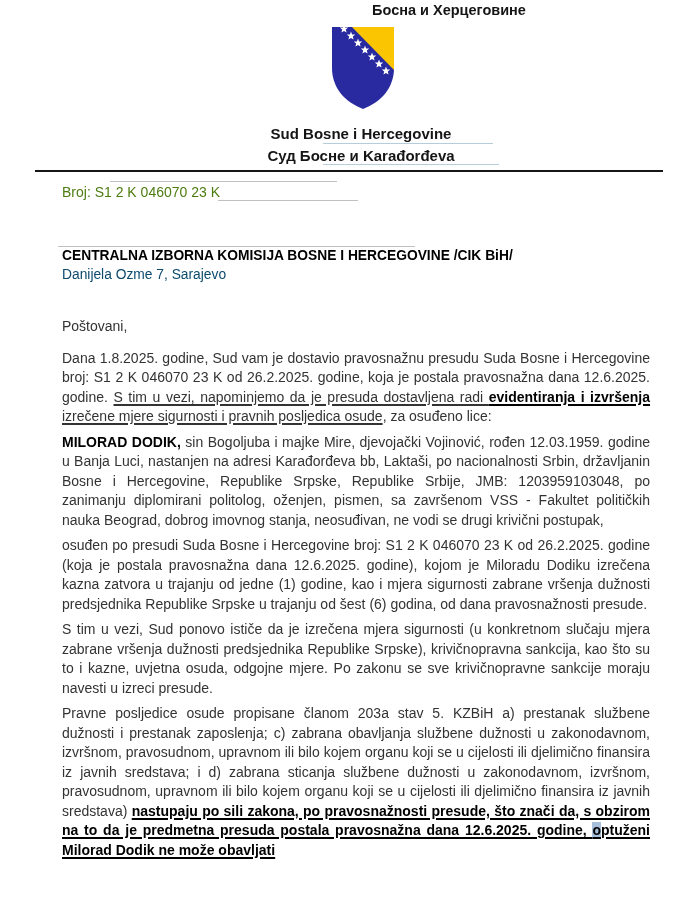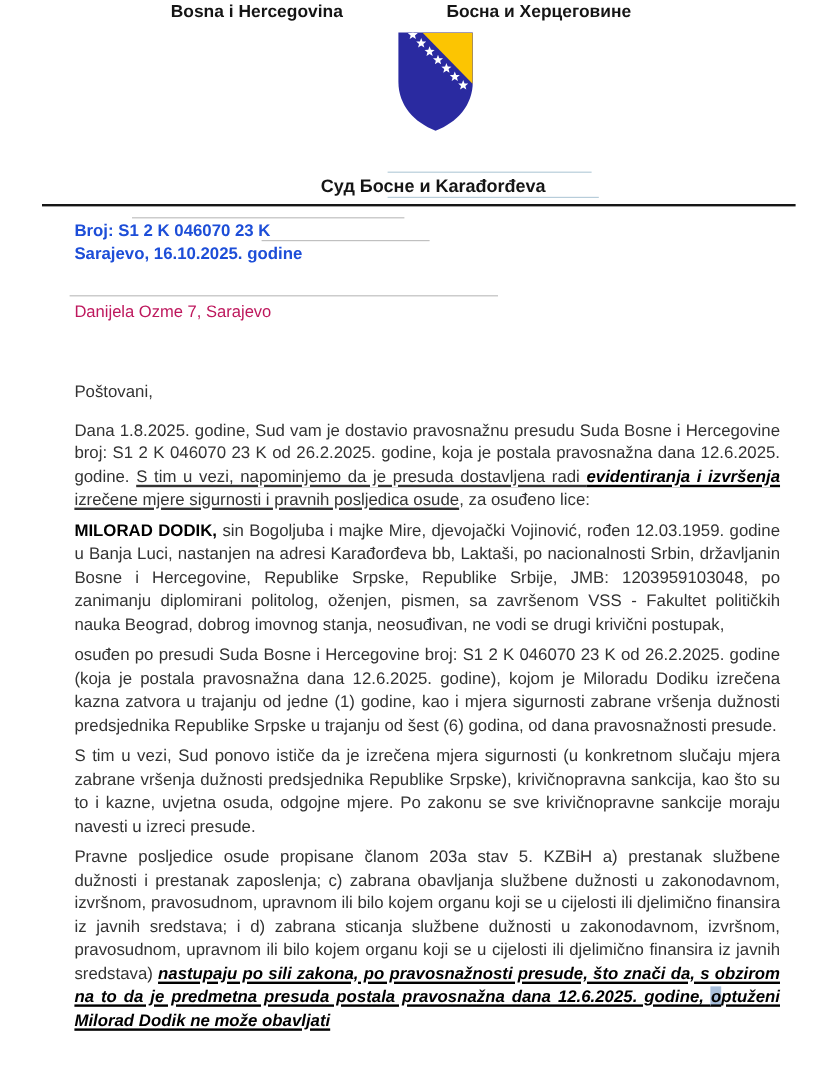--- a/index.html
+++ b/index.html
@@ -16,42 +16,41 @@
   .coa { position:absolute; left:331px; top:26px; }
   .court { position:absolute; left:211px; width:300px; text-align:center;
     font-weight:bold; font-size:15px; color:#151515; }
   .court.latin { top:125px; }
   .court.cyr   { top:147px; }
   .rule { position:absolute; left:35px; top:170px; width:628px; height:2px;
     background:#161616; }
   .artifact { position:absolute; height:1px; background:#9fbccd; opacity:.75; }
   .artifact.gray { background:#8d8d8d; opacity:.55; }
   
-  .meta { position:absolute; left:62px; top:183px; font-weight:bold;
-    font-size:14px; line-height:18.5px; color:#1d4ed8; }
+  .meta { position:absolute; left:62px; top:183px; font-weight:normal;
+    font-size:14px; line-height:18.5px; color:#4d7c0f; }
   .recipient { position:absolute; left:62px; top:248px; }
   .recipient-name { font-weight:bold; font-size:13.8px; color:#000; }
-  .recipient-addr { font-size:13.8px; color:#be185d; margin-top:4px; }
+  .recipient-addr { font-size:13.8px; color:#0c4a6e; margin-top:4px; }
   
   .body-text { position:absolute; left:62px; top:317px; width:600px;
     font-size:14px; line-height:19.5px; text-align:justify;
     text-justify:inter-word; color:#333333; }
   .body-text p { margin:0 12px 6px 0; }
   .body-text p.salutation { margin-bottom:12px; text-align:left; }
   .seg.b { font-weight:bold; color:#000; }
   .seg.u { text-decoration:underline; text-underline-offset:2px;
     text-decoration-thickness:1.5px; }
-  .seg.b.u { text-decoration-thickness:2px;font-style:italic; }
+  .seg.b.u { text-decoration-thickness:2px; }
 </style>
 </head>
 <body>
 
 <div class="page">
 
-  <div class="country latin">Bosna i Hercegovina</div>
   <div class="country cyr">Босна и Херцеговине</div>
 
   <svg class="coa" width="64" height="84" viewBox="0 0 64 84">
     <defs>
       <path id="shieldShape" d="M1,1 H63 V42 C63,62 50,76 32,83 C14,76 1,62 1,42 Z"></path>
       <clipPath id="shieldClip">
           <use href="#shieldShape"></use>
         </clipPath>
       <path id="star" d="M0,-4.4 L1.1,-1.5 L4.2,-1.4 L1.8,0.6 L2.6,3.6 L0,1.9 L-2.6,3.6 L-1.8,0.6 L-4.2,-1.4 L-1.1,-1.5 Z"></path>
     </defs>
@@ -63,37 +62,38 @@
         <use href="#star" x="20" y="10"></use>
         <use href="#star" x="27" y="17"></use>
         <use href="#star" x="34" y="24"></use>
         <use href="#star" x="41" y="31"></use>
         <use href="#star" x="48" y="38"></use>
         <use href="#star" x="55" y="45"></use>
       </g>
     </g>
   </svg>
 
+  <div class="court latin">Sud Bosne i Hercegovine</div>
   <div class="court cyr">Суд Босне и Karađorđeva</div>
 
   <div class="artifact" style="left:323px; top:143px; width:170px;"></div>
   <div class="artifact" style="left:323px; top:164px; width:176px;"></div>
 
   <div class="rule"></div>
 
   <div class="artifact gray" style="left:110px; top:181px; width:227px;"></div>
   <div class="artifact gray" style="left:218px; top:200px; width:140px;"></div>
   <div class="artifact gray" style="left:58px; top:246px; width:357px;"></div>
 
   <div class="meta">
     <div>Broj: S1 2 K 046070 23 K</div>
-    <div>Sarajevo, 16.10.2025. godine</div>
   </div>
 
   <div class="recipient">
+    <div class="recipient-name">CENTRALNA IZBORNA KOMISIJA BOSNE I HERCEGOVINE /CIK BiH/</div>
     <div class="recipient-addr">Danijela Ozme 7, Sarajevo</div>
   </div>
 
   <div class="body-text">
     <p class="salutation">Poštovani,</p>
     <p><span class="seg">Dana 1.8.2025. godine, Sud vam je dostavio pravosnažnu presudu Suda Bosne i Hercegovine broj: S1 2 K 046070 23 K od 26.2.2025. godine, koja je postala pravosnažna dana 12.6.2025. godine. </span><span class="seg u">S tim u vezi, napominjemo da je presuda dostavljena radi </span><span class="seg b u">evidentiranja i izvršenja</span><span class="seg u"> izrečene mjere sigurnosti i pravnih posljedica osude</span><span class="seg">, za osuđeno lice:</span></p>
     <p><span class="seg b">MILORAD DODIK,</span><span class="seg"> sin Bogoljuba i majke Mire, djevojački Vojinović, rođen 12.03.1959. godine u Banja Luci, nastanjen na adresi Karađorđeva bb, Laktaši, po nacionalnosti Srbin, državljanin Bosne i Hercegovine, Republike Srpske, Republike Srbije, JMB: 1203959103048, po zanimanju diplomirani politolog, oženjen, pismen, sa završenom VSS - Fakultet političkih nauka Beograd, dobrog imovnog stanja, neosuđivan, ne vodi se drugi krivični postupak,</span></p>
     <p><span class="seg">osuđen po presudi Suda Bosne i Hercegovine broj: S1 2 K 046070 23 K od 26.2.2025. godine (koja je postala pravosnažna dana 12.6.2025. godine), kojom je Miloradu Dodiku izrečena kazna zatvora u trajanju od jedne (1) godine, kao i mjera sigurnosti zabrane vršenja dužnosti predsjednika Republike Srpske u trajanju od šest (6) godina, od dana pravosnažnosti presude.</span></p>
     <p><span class="seg">S tim u vezi, Sud ponovo ističe da je izrečena mjera sigurnosti (u konkretnom slučaju mjera zabrane vršenja dužnosti predsjednika Republike Srpske), krivičnopravna sankcija, kao što su to i kazne, uvjetna osuda, odgojne mjere. Po zakonu se sve krivičnopravne sankcije moraju navesti u izreci presude.</span></p>
     <p><span class="seg">Pravne posljedice osude propisane članom 203a stav 5. KZBiH a) prestanak službene dužnosti i prestanak zaposlenja; c) zabrana obavljanja službene dužnosti u zakonodavnom, izvršnom, pravosudnom, upravnom ili bilo kojem organu koji se u cijelosti ili djelimično finansira iz javnih sredstava; i d) zabrana sticanja službene dužnosti u zakonodavnom, izvršnom, pravosudnom, upravnom ili bilo kojem organu koji se u cijelosti ili djelimično finansira iz javnih sredstava) </span><span class="seg b u">nastupaju po sili zakona, po pravosnažnosti presude, što znači da, s obzirom na to da je predmetna presuda postala pravosnažna dana 12.6.2025. godine, </span><span class="seg b u" style="background: rgb(168, 191, 220);">o</span><span class="seg b u">ptuženi Milorad Dodik ne može obavljati</span></p>

